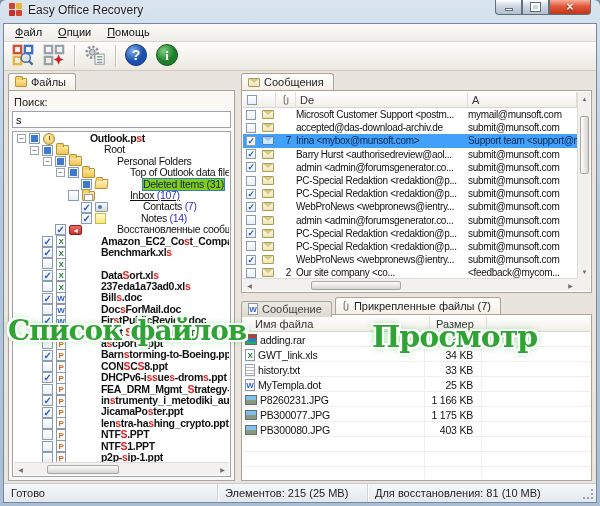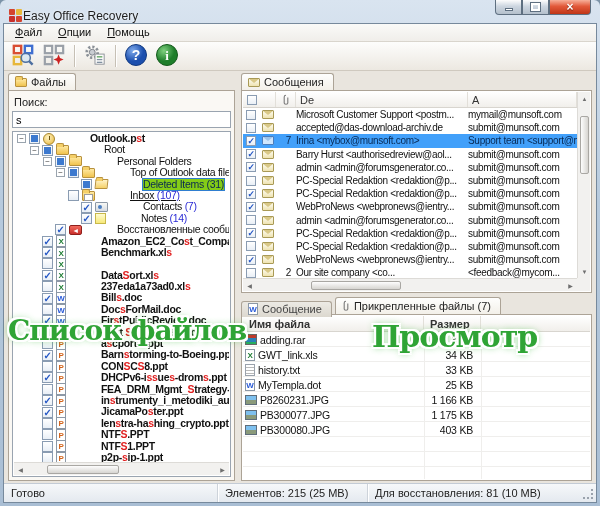--- a/index.html
+++ b/index.html
@@ -2,21 +2,21 @@
 <html><head>
 <meta charset="utf-8">
 <style>
   * { box-sizing: border-box; margin: 0; padding: 0; }
   html,body { width:600px; height:506px; overflow:hidden; }
   body { font-family:"Liberation Sans", sans-serif; font-size:11px; background:#7c93a8; position:relative; }
 
   .window { position:absolute; inset:0; border-radius:6px 6px 0 0;
     background:linear-gradient(#d9e4f0,#b7cadd 40%,#a9bed4); padding:3px; }
   
-  .titlebar { height:20px; display:flex; align-items:flex-end; padding-left:6px; }
+  .titlebar { height:20px; display:flex; align-items:flex-start; gap:5px; padding-left:6px; }
   .title-text { font-size:12px; color:#1d1d1d; text-shadow:0 0 3px #fff; }
   .app-icon { width:14px; height:14px; position:relative; }
   .app-icon .sq { position:absolute; width:6px; height:6px; border-radius:1px; }
   .win-buttons { position:absolute; top:0; right:9px; display:flex; }
   .win-btn { width:27px; height:15px; border:1px solid #5e6f80; border-top:none;
     background:linear-gradient(#fdfdfd,#cdd6e0 45%,#b4c0cc); display:flex; align-items:center; justify-content:center;
     color:#3a4document; color:#39485a; font-size:10px; }
   .win-btn.first { border-radius:0 0 0 4px; }
   .win-btn .minbar { width:8px; height:3px; background:#fff; border:1px solid #5e6f80; margin-top:5px; }
   .win-btn .maxbox { width:9px; height:8px; border:2px solid #fff; outline:1px solid #5e6f80; background:transparent; }
@@ -106,22 +106,22 @@
   .env::after { content:""; position:absolute; left:0; top:0; border-left:5px solid transparent; border-right:5px solid transparent; border-top:4px solid #d9c887; }
   .matt { width:20px; flex:none; text-align:right; padding-right:5px; }
   .mde { width:172px; flex:none; overflow:hidden; }
   .ma { flex:1; overflow:hidden; }
   .msel { background:#42a0fa; color:#082a55; }
   .msel .env { background:#cfe6fd; border-color:#4d7dbb; }
   .msel .env::after { border-top-color:#9cc4ea; }
 
   .attach-tabs { position:absolute; left:0; top:224px; height:17px; }
   .attach-box { position:absolute; left:0; right:0; top:241px; bottom:2px; border:1px solid #aca396; background:#fff; }
-  .ahdr { position:absolute; left:1px; right:1px; top:1px; height:16px; display:flex;
-    background:linear-gradient(#ffffff,#f1efeb); border-bottom:1px solid #d8d5cf; color:#333;font-weight:bold; }
+  .ahdr { position:absolute; left:7px; right:1px; top:1px; height:16px; display:flex;
+    background:linear-gradient(#ffffff,#f1efeb); border-bottom:1px solid #d8d5cf; color:#333; }
   .ah-name { width:181px; border-right:1px solid #e2dfd9; padding:2px 6px; }
   .ah-size { width:57px; border-right:1px solid #e2dfd9; padding:2px 6px; text-align:left; }
   .arows { position:absolute; left:1px; right:1px; top:17px; bottom:1px; overflow:hidden;
     background:repeating-linear-gradient(#fff 0 14px, #efeeec 14px 15px); }
   .avline { position:absolute; top:0; bottom:0; width:1px; background:#efeeec; }
   .arow { height:15px; display:flex; align-items:center; font-size:10.5px; letter-spacing:-0.2px; color:#111; position:relative; }
   .a-name { width:181px; display:flex; align-items:center; gap:3px; padding-left:2px; overflow:hidden; white-space:nowrap; }
   .a-size { width:57px; text-align:right; padding-right:8px; }
   .ai-rar { width:12px; height:11px; border:1px solid #666; background:linear-gradient(180deg,#c0392b 0 3px,#2980b9 3px 7px,#27ae60 7px 11px); flex:none; }
   .ai-page { width:10px; height:12px; background:#fff; border:1px solid #8c98a6; font:bold 8px "Liberation Sans",sans-serif; text-align:center; line-height:11px; flex:none; }

